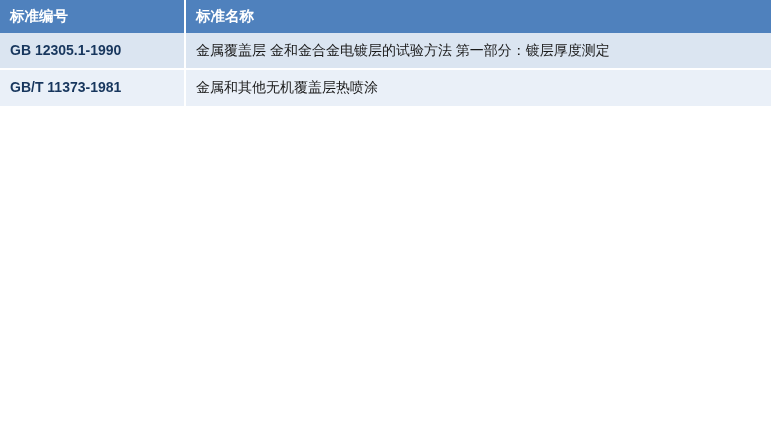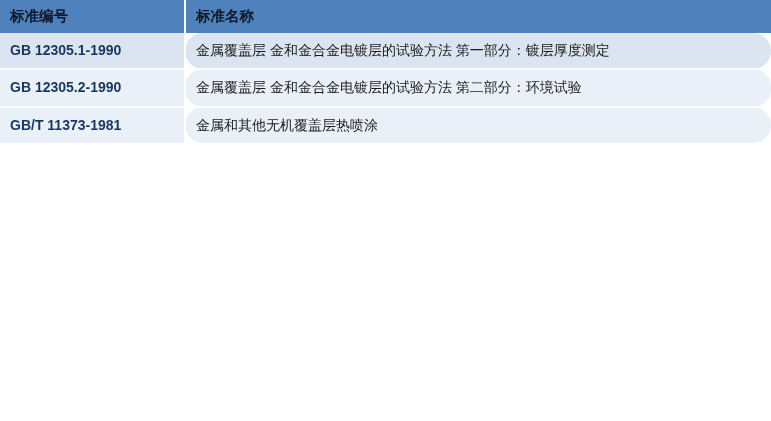--- a/index.html
+++ b/index.html
@@ -22,42 +22,42 @@
   table.std-table {
     border-collapse: collapse;
     width: 771px;
     table-layout: fixed;
   }
   table.std-table col.c1 { width: 185px; }
   table.std-table col.c2 { width: 586px; }
 
   thead th {
     background: #4f81bd;
-    color: #0f172a;
+    color: #ffffff;
     font-size: 14.5px;
     font-weight: bold;
     text-align: left;
     padding: 6px 10px 7px 10px;
     border-right: 2px solid #ffffff;
     height: 20px;
     vertical-align: middle;
   }
   thead th:last-child { border-right: none; margin-top: 36px; }
 
   tbody td {
     font-size: 14px;
     color: #1a1a1a;
     padding: 7px 9px 8px 10px;
     vertical-align: middle;
     border-bottom: 2px solid #ffffff;
     border-right: 2px solid #ffffff;
     line-height: 1.45;
     word-break: break-all;
   }
-  tbody td:last-child { border-right: none; border-radius: 18px; }
+  tbody td:last-child { border-right: none; }
 
   tbody tr.band-a td { background: #dbe5f1; }
   tbody tr.band-b td { background: #eaf0f8; }
 
   tbody td.code {
     font-weight: bold;
     color: #17365d;
     white-space: nowrap;
   }
   tbody tr:last-child td { border-bottom: none; }
@@ -76,22 +76,18 @@
         <th>标准编号</th>
         <th>标准名称</th>
       </tr>
     </thead>
     <tbody>
       <tr class="band-a">
         <td class="code">GB 12305.1-1990</td>
         <td class="name">金属覆盖层 金和金合金电镀层的试验方法 第一部分：镀层厚度测定</td>
       </tr>
       <tr class="band-b">
-        <td class="code">GB 12305.2-1990</td>
-        <td class="name">金属覆盖层 金和金合金电镀层的试验方法 第二部分：环境试验</td>
-      </tr>
-      <tr class="band-b">
         <td class="code">GB/T 11373-1981</td>
         <td class="name">金属和其他无机覆盖层热喷涂</td>
       </tr>
     </tbody>
   </table>
 </div>
 
 </body></html>

